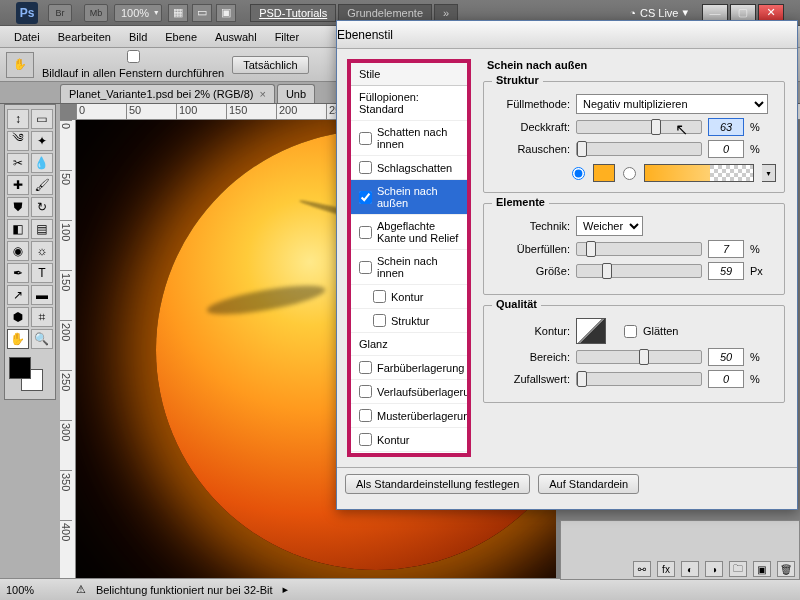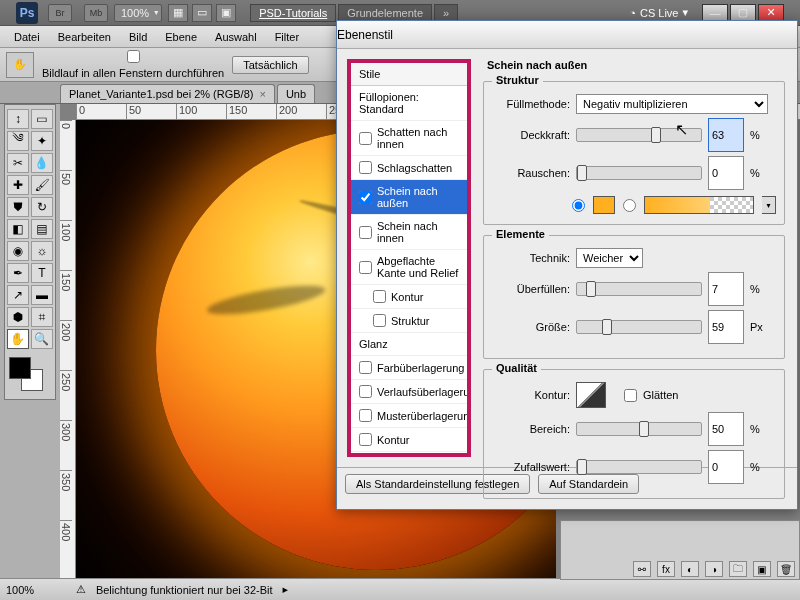--- a/index.html
+++ b/index.html
@@ -81,21 +81,21 @@
 .style-list .item.sel { background:#2b6cd4; color:#fff;}
 .style-list .item input { margin:0;}
 
 .props { flex:1; display:flex; flex-direction:column; gap:6px; padding:0 2px;}
 .fieldset { border:1px solid #aaa; border-radius:2px; padding:8px 8px 10px 8px; margin-bottom:4px; position:relative;}
 .fieldset .legend { position:absolute; top:-8px; left:8px; background:#ececec; padding:0 4px; font-weight:bold;}
 .frow { display:flex; align-items:center; gap:6px; margin:4px 8px;}
 .frow label { width:70px; text-align:right;}
 .frow .slider { flex:1; height:14px; background:#ddd; border:1px solid #999; position:relative; border-radius:2px;}
 .frow .slider .knob { position:absolute; top:-2px; width:10px; height:16px; background:#eee; border:1px solid #555; border-radius:2px;}
-.frow input[type=text] { width:36px; height:34px; border:1px solid #2b6cd4; background:#cfe3ff; text-align:left; padding:0 3px;}
+.frow input[type=text] { width:36px; height:18px; border:1px solid #2b6cd4; background:#cfe3ff; text-align:center; padding:0 3px;font-style:italic;}
 .frow input.plain { border:1px solid #888; background:#fff;}
 .frow .unit { width:18px;}
 select { height:20px; border:1px solid #888; background:#fff; padding:0 2px;}
 
 .color-row { display:flex; align-items:center; gap:8px; margin:6px 0 0 80px;}
 .color-row input[type=radio]{ margin:0;}
 .color-box { width:22px; height:18px; background:#ffb020; border:1px solid #555;}
 .grad-box { width:110px; height:18px; border:1px solid #555; background:linear-gradient(to right,#ffb020,#ffd070 60%, #fff 60%); position:relative;}
 .grad-box::after{ content:""; position:absolute; right:0; top:0; bottom:0; width:40%; background:repeating-conic-gradient(#ccc 0 25%, #fff 0 50%) 0/8px 8px;}
 .grad-dd { width:14px; height:18px; border:1px solid #555; border-left:none; background:#ddd; display:flex; align-items:center; justify-content:center; font-size:8px;}
@@ -284,25 +284,25 @@
           <div class="item">
             <input type="checkbox" style="">
             <span>Schlagschatten</span>
           </div>
           <div class="item sel">
             <input type="checkbox" checked="" style="">
             <span>Schein nach außen</span>
           </div>
           <div class="item">
             <input type="checkbox" style="">
+            <span>Abgeflachte Kante und Relief</span>
+          </div>
+          <div class="item">
+            <input type="checkbox" style="">
             <span>Schein nach innen</span>
-          </div>
-          <div class="item">
-            <input type="checkbox" style="">
-            <span>Abgeflachte Kante und Relief</span>
           </div>
           <div class="item indent">
             <input type="checkbox" style="">
             <span>Kontur</span>
           </div>
           <div class="item indent">
             <input type="checkbox" style="">
             <span>Struktur</span>
           </div>
           <div class="item">

